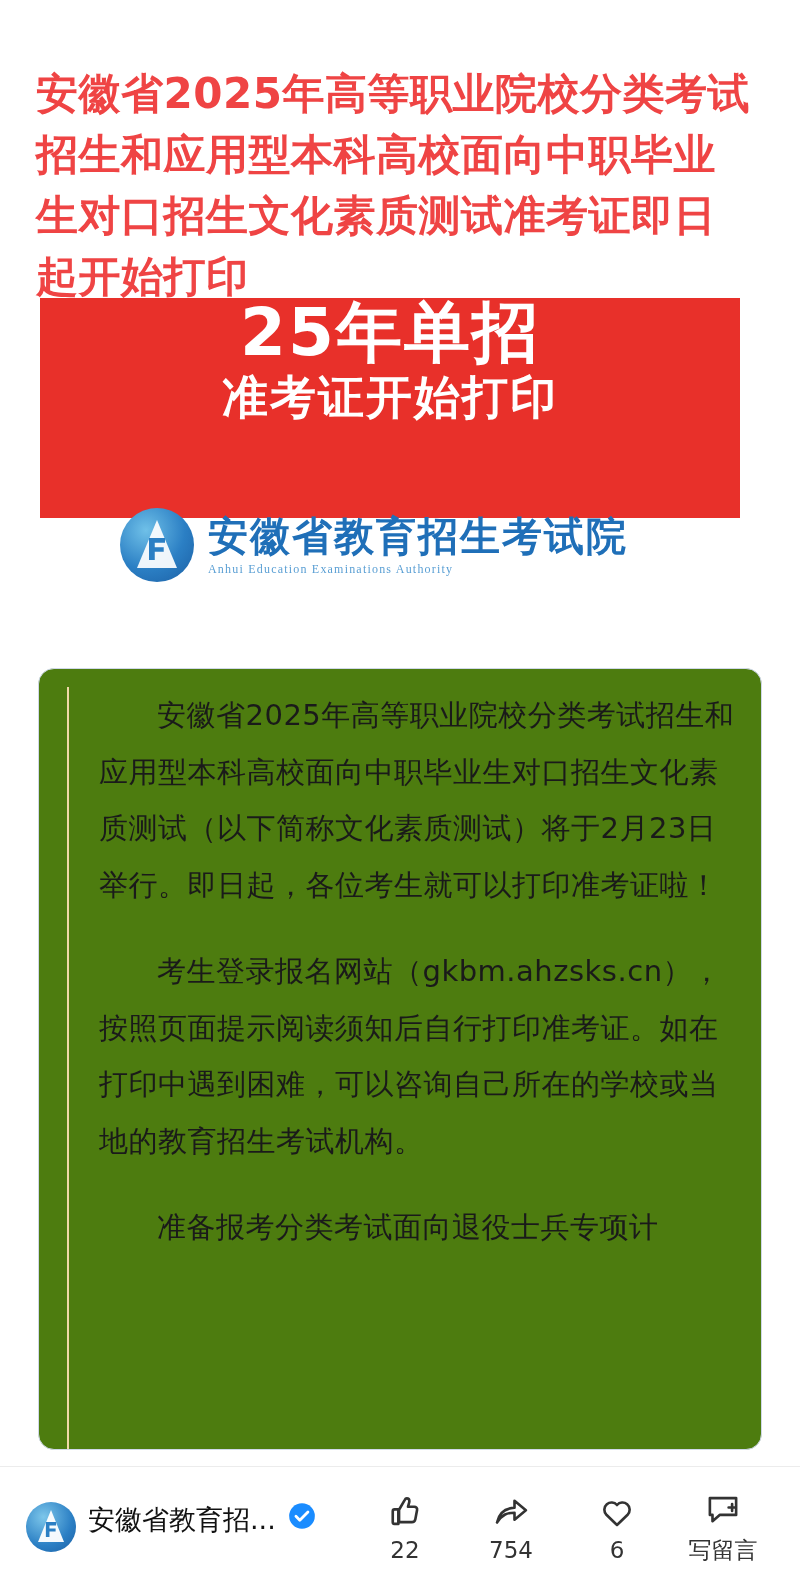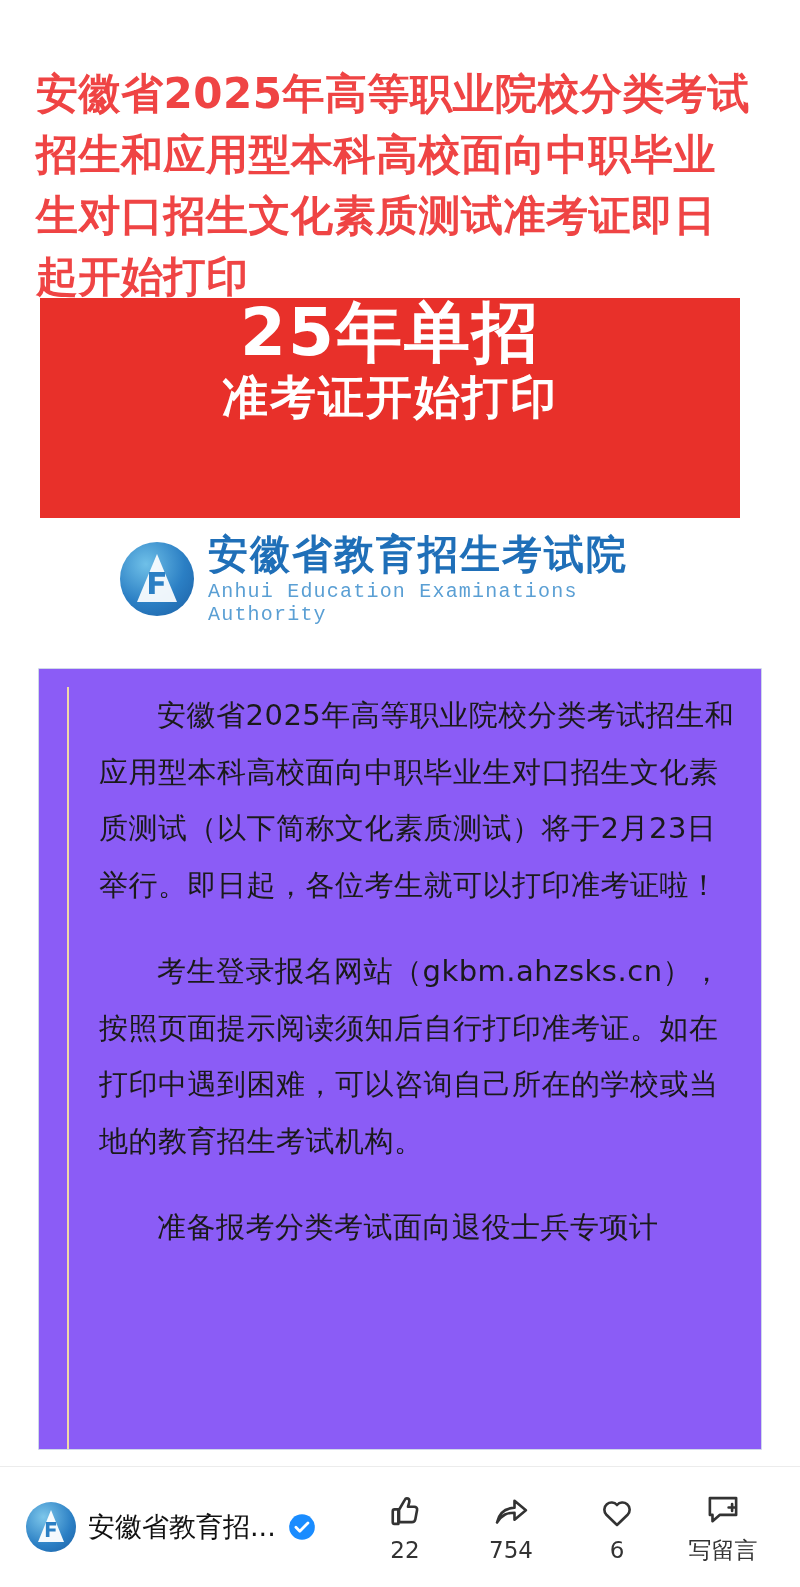--- a/index.html
+++ b/index.html
@@ -63,21 +63,21 @@
     font-weight: 700;
     line-height: 1.05;
     letter-spacing: 2px;
     font-family: "DejaVu Sans", sans-serif;
   }
 
   
   .org {
     position: absolute;
     left: 120px;
-    top: 534px;
+    top: 500px;
     width: 570px;
     height: 90px;
     display: flex;
     align-items: center;
     gap: 14px;
   }
   .org-mark {
     width: 74px;
     height: 74px;
     border-radius: 50%;
@@ -116,37 +116,37 @@
   }
   .org-cn {
     font-size: 40px;
     font-weight: 700;
     color: #1f6fb8;
     letter-spacing: 2px;
     line-height: 1.1;
     font-family: "DejaVu Sans", sans-serif;
   }
   .org-en {
-    font-size: 20px;
+    font-size: 12px;
     color: #5a9fd4;
     letter-spacing: 1.2px;
     margin-top: 4px;
-    font-family: Liberation Mono, monospace;
+    font-family: Liberation Serif, serif;
   }
 
   
   .card {
     position: absolute;
     left: 38px;
     top: 668px;
     width: 724px;
     height: 782px;
-    background: #8b5cf6;
+    background: #4d7c0f;
     border: 1px solid #cfd8e8;
-    border-radius: 1px;
+    border-radius: 16px;
     overflow: hidden;
     box-sizing: border-box;
   }
   .card-inner {
     position: absolute;
     left: 28px;
     top: 18px;
     right: 16px;
     bottom: 0;
     border-left: 2px solid #f0d9a8;
@@ -170,21 +170,21 @@
     right: 0;
     bottom: 0;
     height: 120px;
     background: #ffffff;
     border-top: 1px solid #ececec;
     display: flex;
     align-items: center;
   }
   .account {
     display: flex;
-    align-items: center;
+    align-items: flex-start;
     gap: 12px;
     padding-left: 26px;
     width: 390px;
     box-sizing: border-box;
   }
   .acct-avatar {
     width: 50px;
     height: 50px;
     border-radius: 50%;
     background: radial-gradient(circle at 35% 30%, #7cc6ea 0%, #2b7fc4 60%, #1b5ea3 100%);

